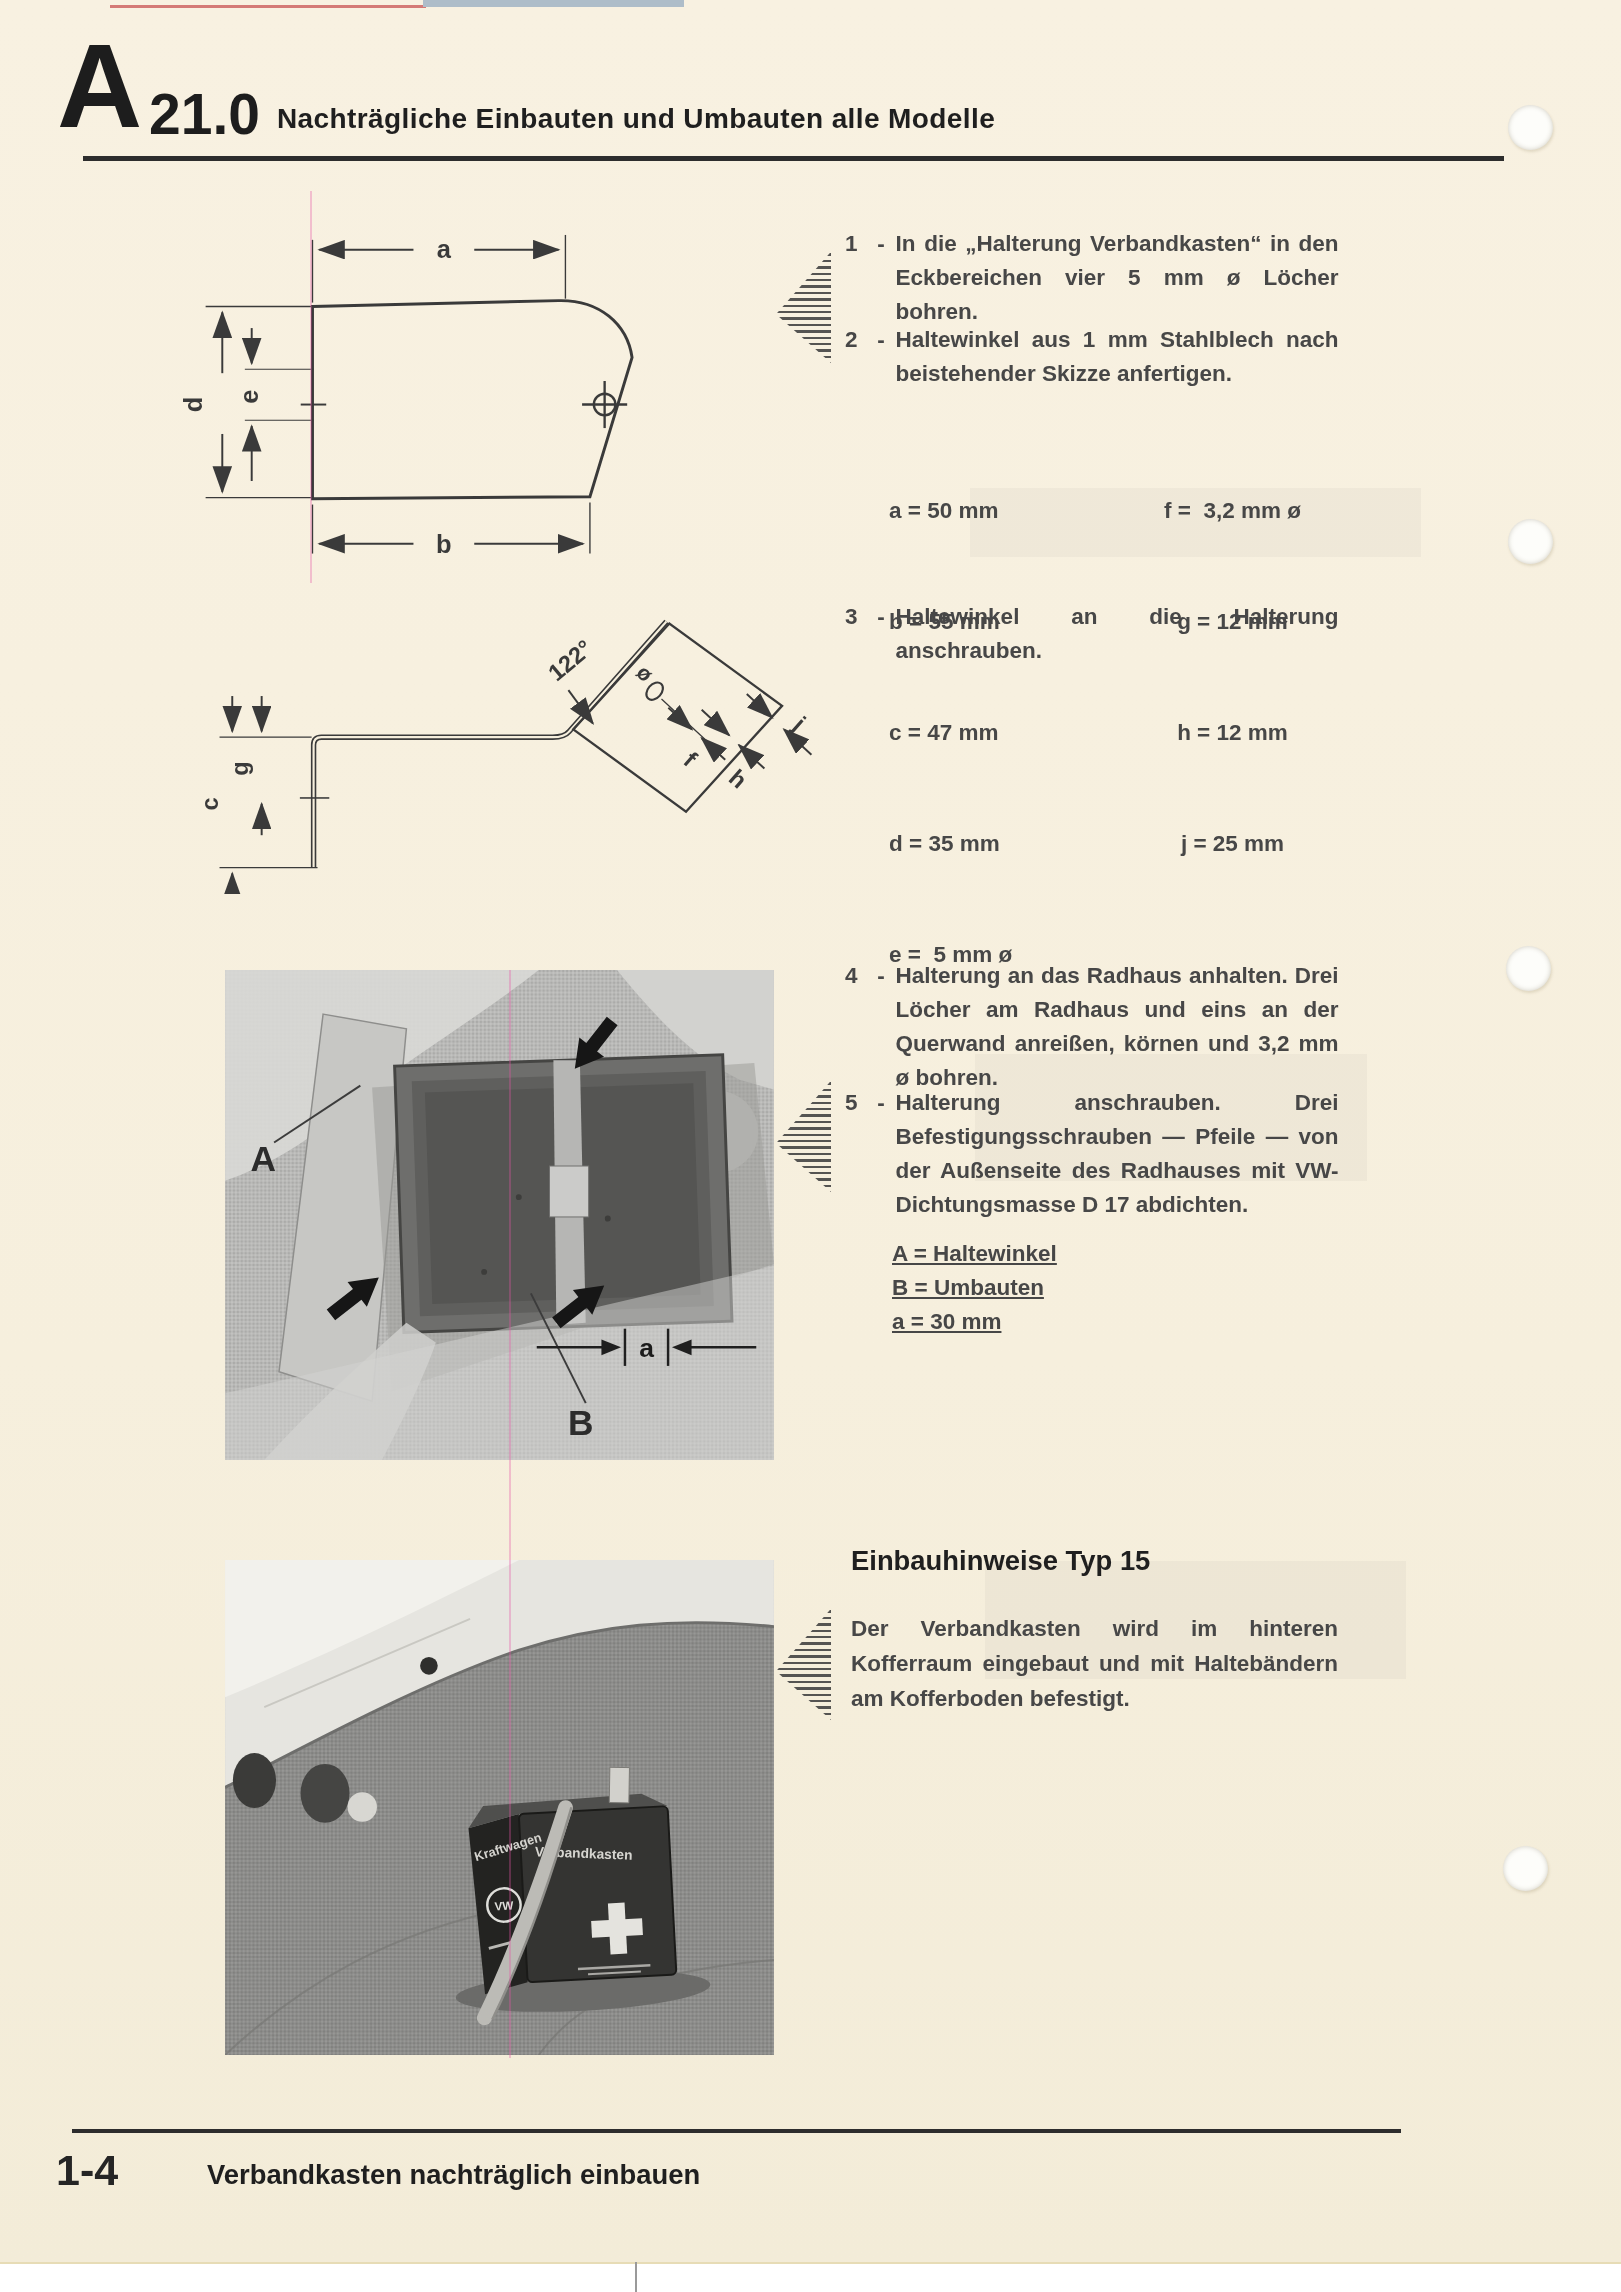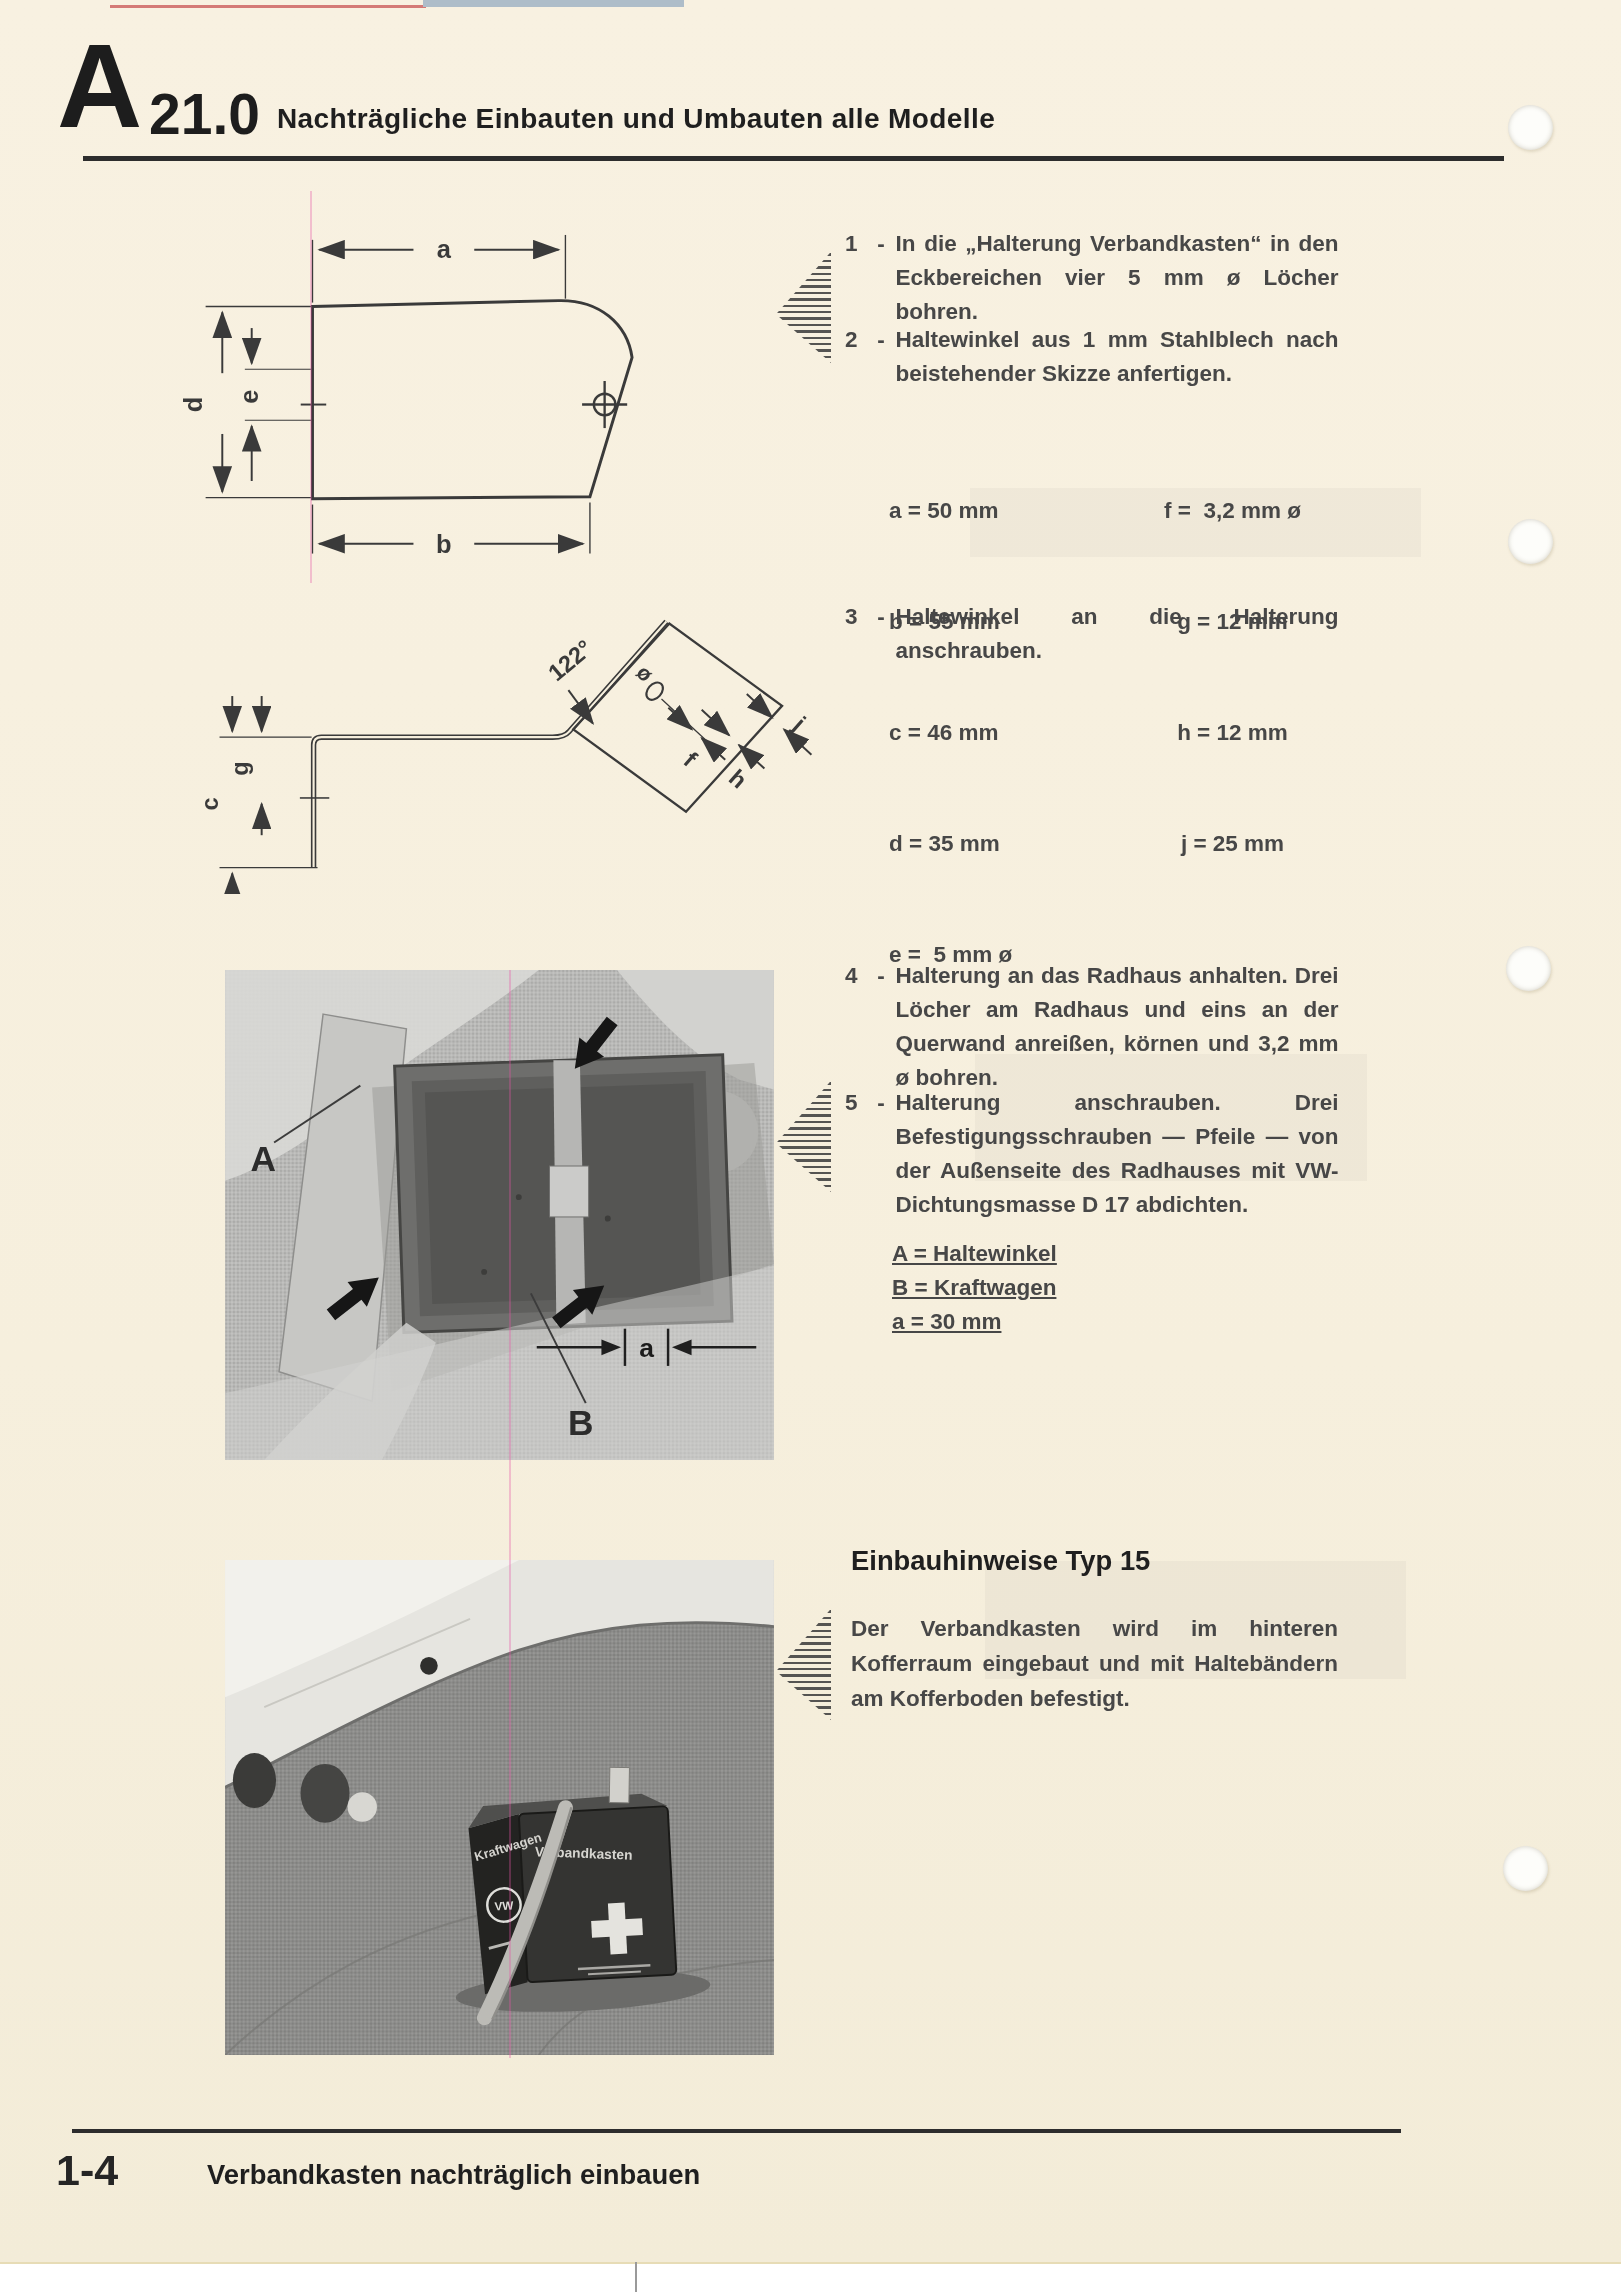--- a/index.html
+++ b/index.html
@@ -174,21 +174,21 @@
     <span class="t">In die „Halterung Verbandkasten“ in den Eckbereichen vier 5 mm ø Löcher bohren.</span>
   </div>
   <div class="abs step" style="top:323px;">
     <span class="n">2</span>
     <span class="d">-</span>
     <span class="t">Haltewinkel aus 1 mm Stahlblech nach beistehender Skizze anfertigen.</span>
   </div>
   <div class="abs dimcol" style="left:889px;top:418px;">
     <div>a = 50 mm</div>
     <div>b = 55 mm</div>
-    <div>c = 46 mm</div>
+    <div>c = 47 mm</div>
     <div>d = 35 mm</div>
     <div>e =  5 mm ø</div>
   </div>
   <div class="abs dimcol" style="left:1164px;top:418px;text-align:center;">
     <div>f =  3,2 mm ø</div>
     <div>g = 12 mm</div>
     <div>h = 12 mm</div>
     <div>j = 25 mm</div>
   </div>
   <div class="abs step" style="top:600px;">
@@ -201,21 +201,21 @@
     <span class="d">-</span>
     <span class="t">Halterung an das Radhaus anhalten. Drei Löcher am Radhaus und eins an der Querwand anreißen, körnen und 3,2 mm ø bohren.</span>
   </div>
   <div class="abs step" style="top:1086px;">
     <span class="n">5</span>
     <span class="d">-</span>
     <span class="t">Halterung anschrauben. Drei Befestigungsschrauben — Pfeile — von der Außenseite des Radhauses mit VW-Dichtungsmasse D 17 abdichten.</span>
   </div>
   <div class="abs legend">
     <div>A = Haltewinkel</div>
-    <div>B = Kraftwagen</div>
+    <div>B = Umbauten</div>
     <div>a = 30 mm</div>
   </div>
 
   <svg class="abs" style="left:225px;top:970px;" width="549" height="490" viewBox="0 0 560 500">
     <defs>
       <pattern id="ht1" width="4" height="4" patternUnits="userSpaceOnUse">
         <rect width="4" height="4" fill="#b9b9b7"></rect>
         <circle cx="1" cy="1" r="0.9" fill="#a5a5a3"></circle>
         <circle cx="3" cy="3" r="0.9" fill="#c7c7c5"></circle>
       </pattern>

